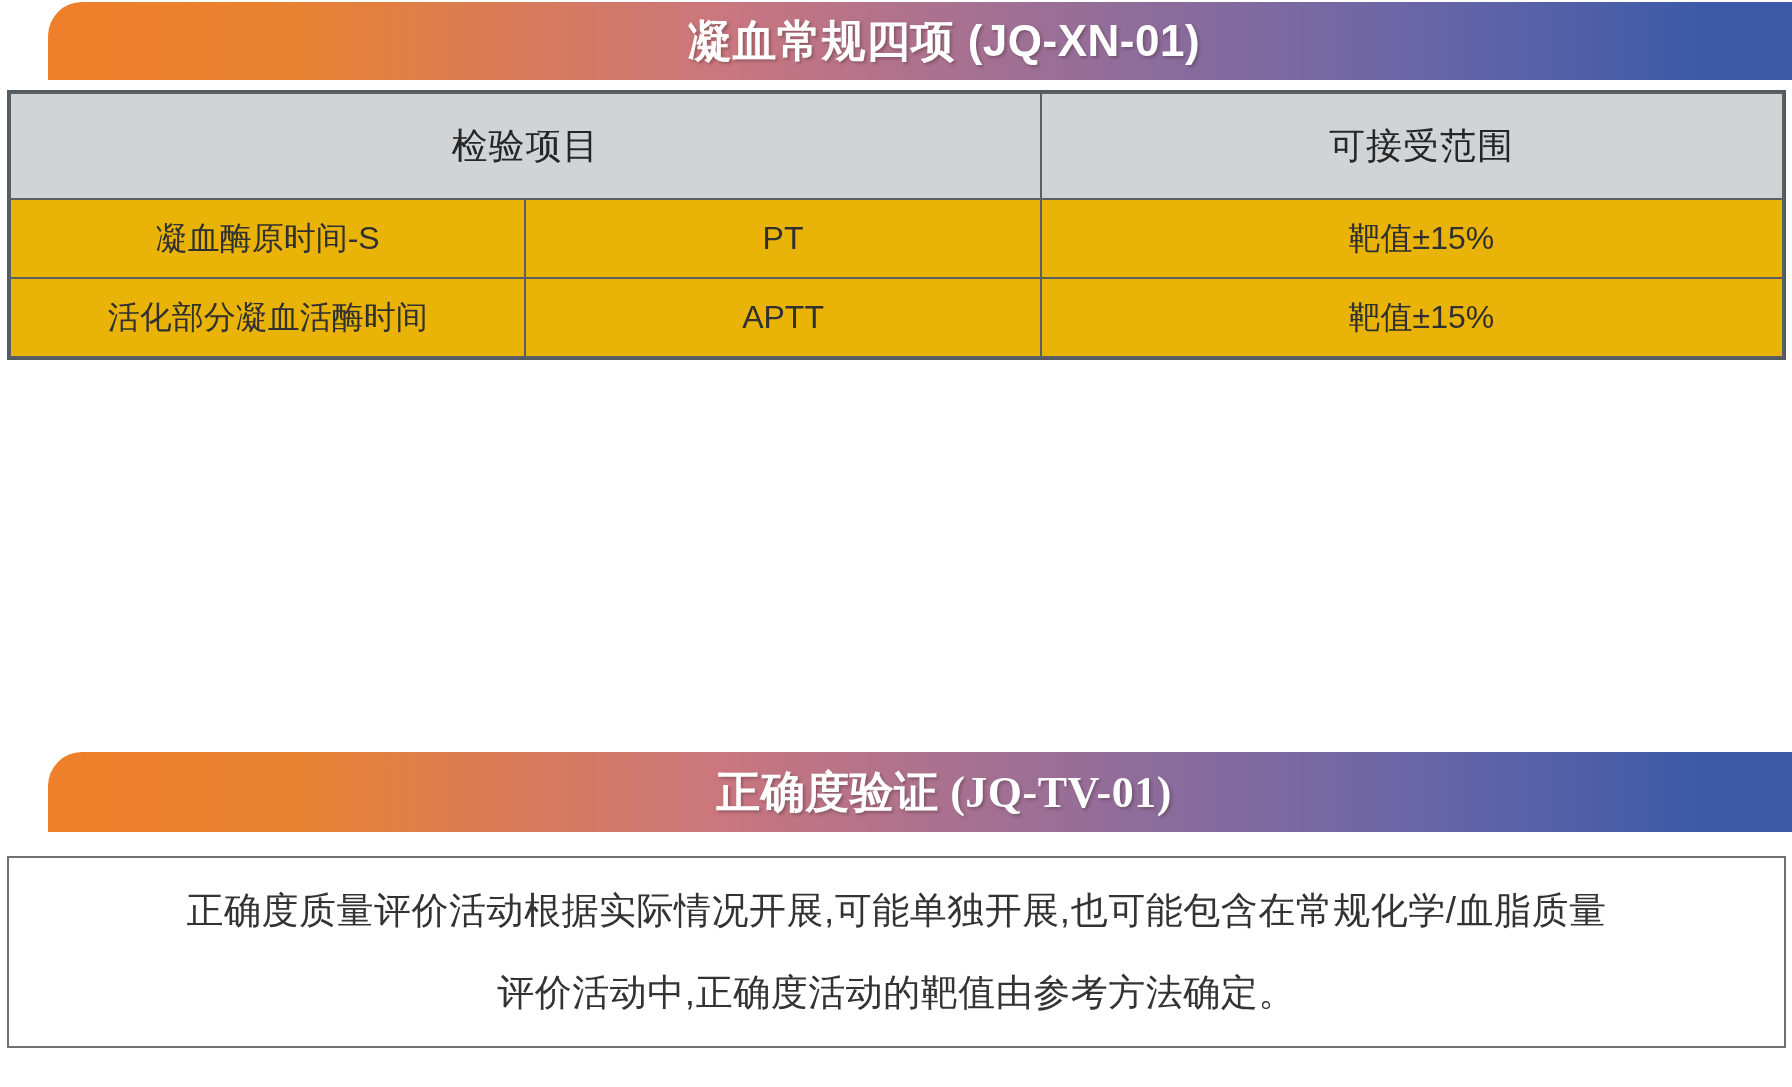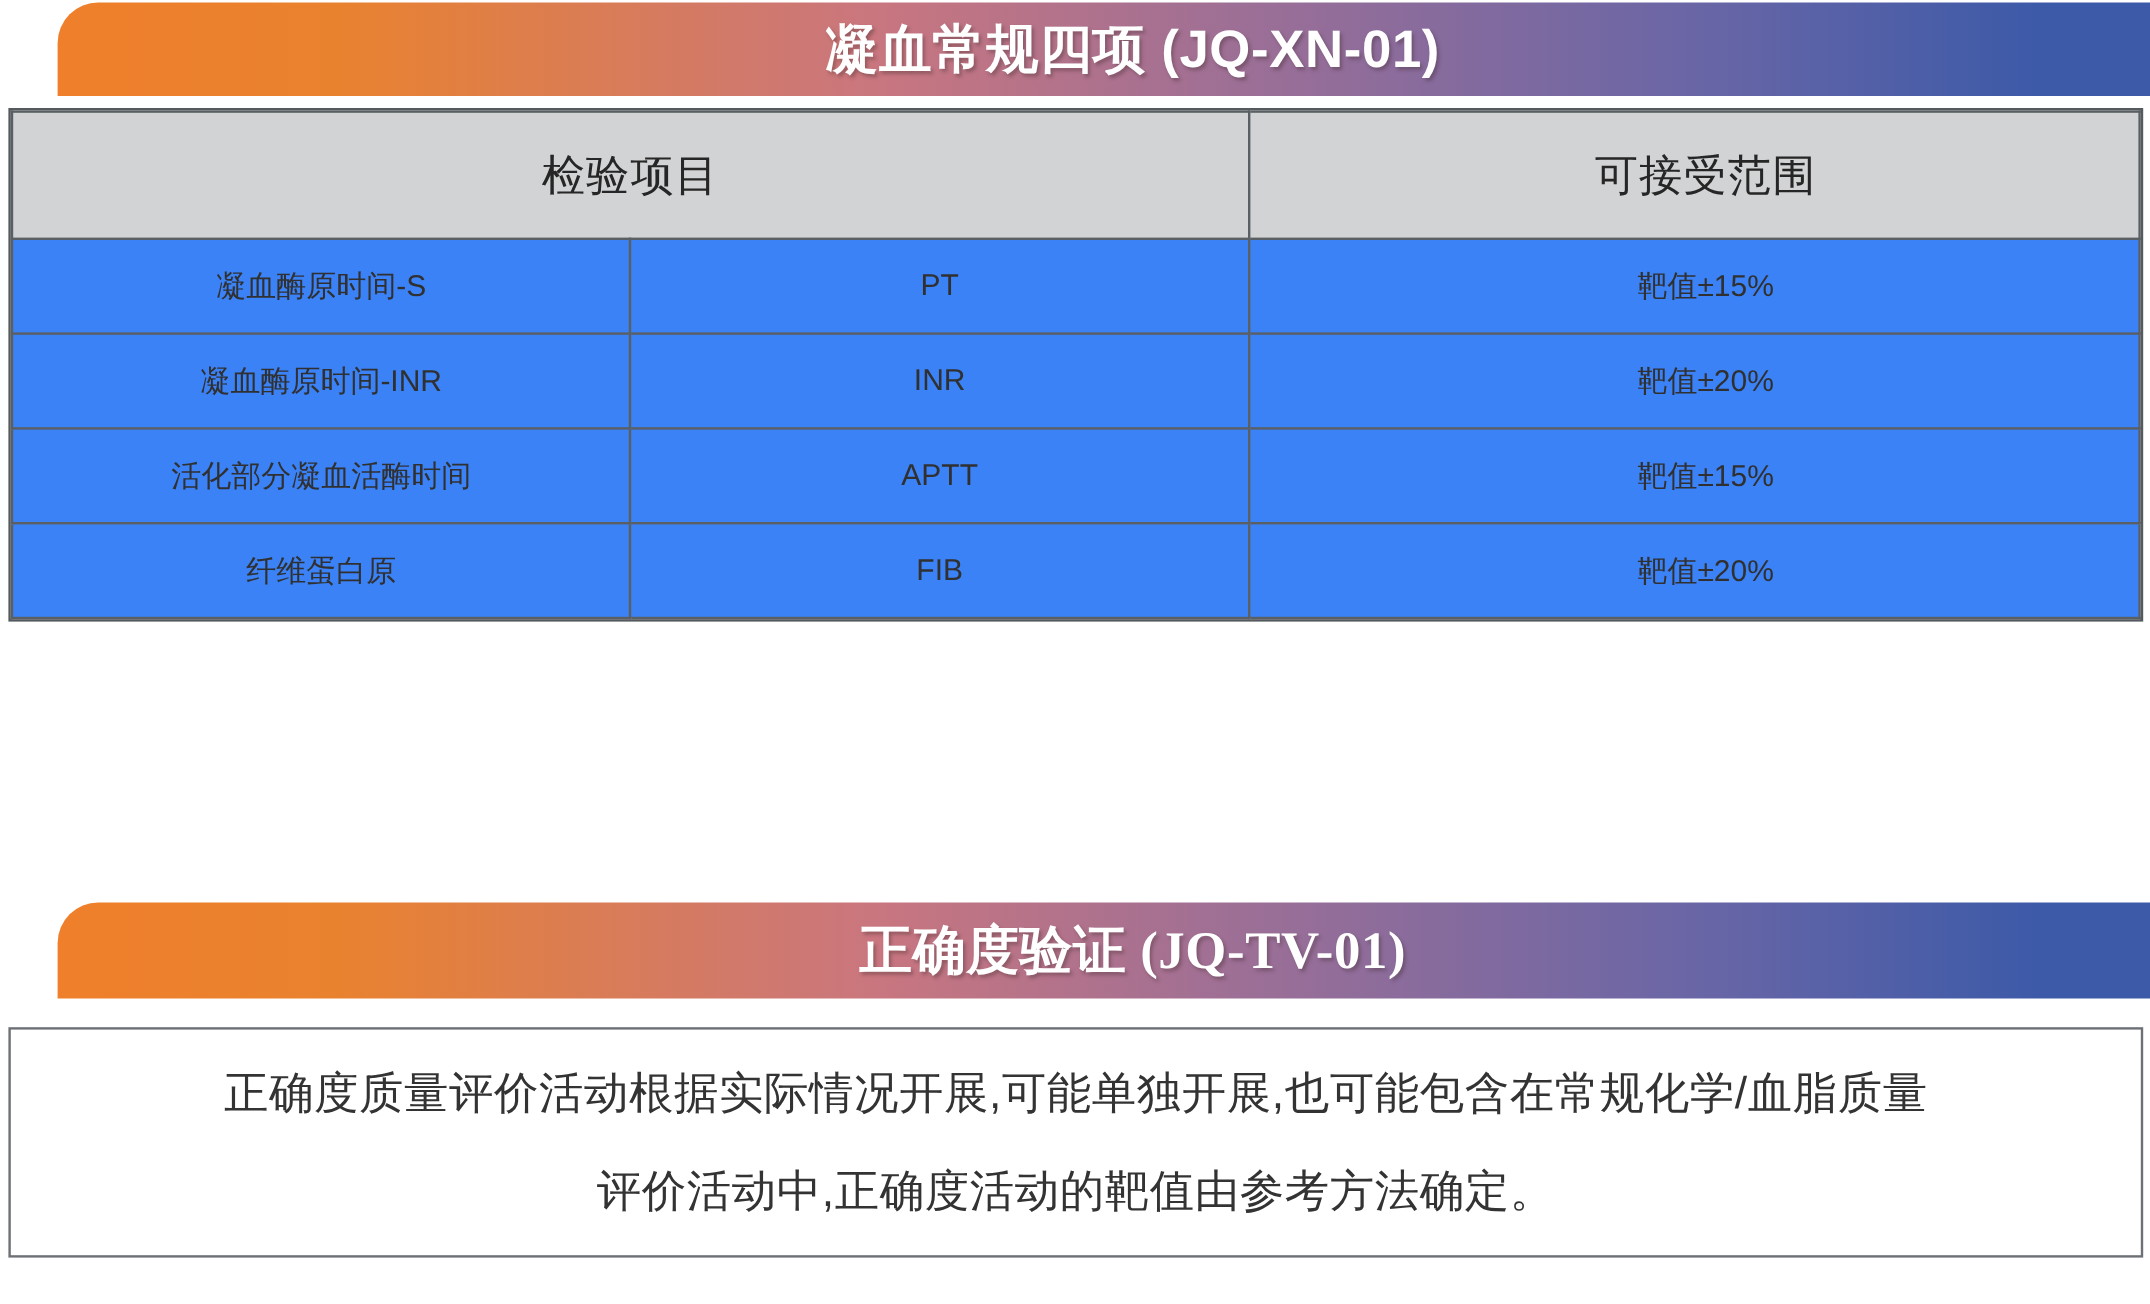--- a/index.html
+++ b/index.html
@@ -73,23 +73,23 @@
   }
   table.data-table thead th {
     background: #d2d3d5;
     height: 106px;
     font-size: 36px;
     font-weight: normal;
     color: #262626;
     letter-spacing: 1px;
   }
   table.data-table tbody td {
-    background: #3b82f6;
+    background: #eab308;
     height: 79px;
-    font-size: 25px;
+    font-size: 32px;
     font-weight: normal;
     color: #303030;
   }
   .col-name  { width: 786px; }
   .col-abbr  { width: 427px; }
   .col-range { width: 566px; padding-left: 20px; }
 
   
   .note-box {
     position: absolute;
@@ -129,33 +129,23 @@
         <th class="col-range">可接受范围</th>
       </tr>
     </thead>
     <tbody>
       <tr>
         <td class="col-name">凝血酶原时间-S</td>
         <td class="col-abbr">PT</td>
         <td class="col-range">靶值±15%</td>
       </tr>
       <tr>
-        <td class="col-name">凝血酶原时间-INR</td>
-        <td class="col-abbr">INR</td>
-        <td class="col-range">靶值±20%</td>
-      </tr>
-      <tr>
         <td class="col-name">活化部分凝血活酶时间</td>
         <td class="col-abbr">APTT</td>
         <td class="col-range">靶值±15%</td>
-      </tr>
-      <tr>
-        <td class="col-name">纤维蛋白原</td>
-        <td class="col-abbr">FIB</td>
-        <td class="col-range">靶值±20%</td>
       </tr>
     </tbody>
   </table>
 </div>
 
 <div class="banner" id="banner-2">
   <span class="banner-title">正确度验证 (JQ-TV-01)</span>
 </div>
 
 <div class="note-box">

